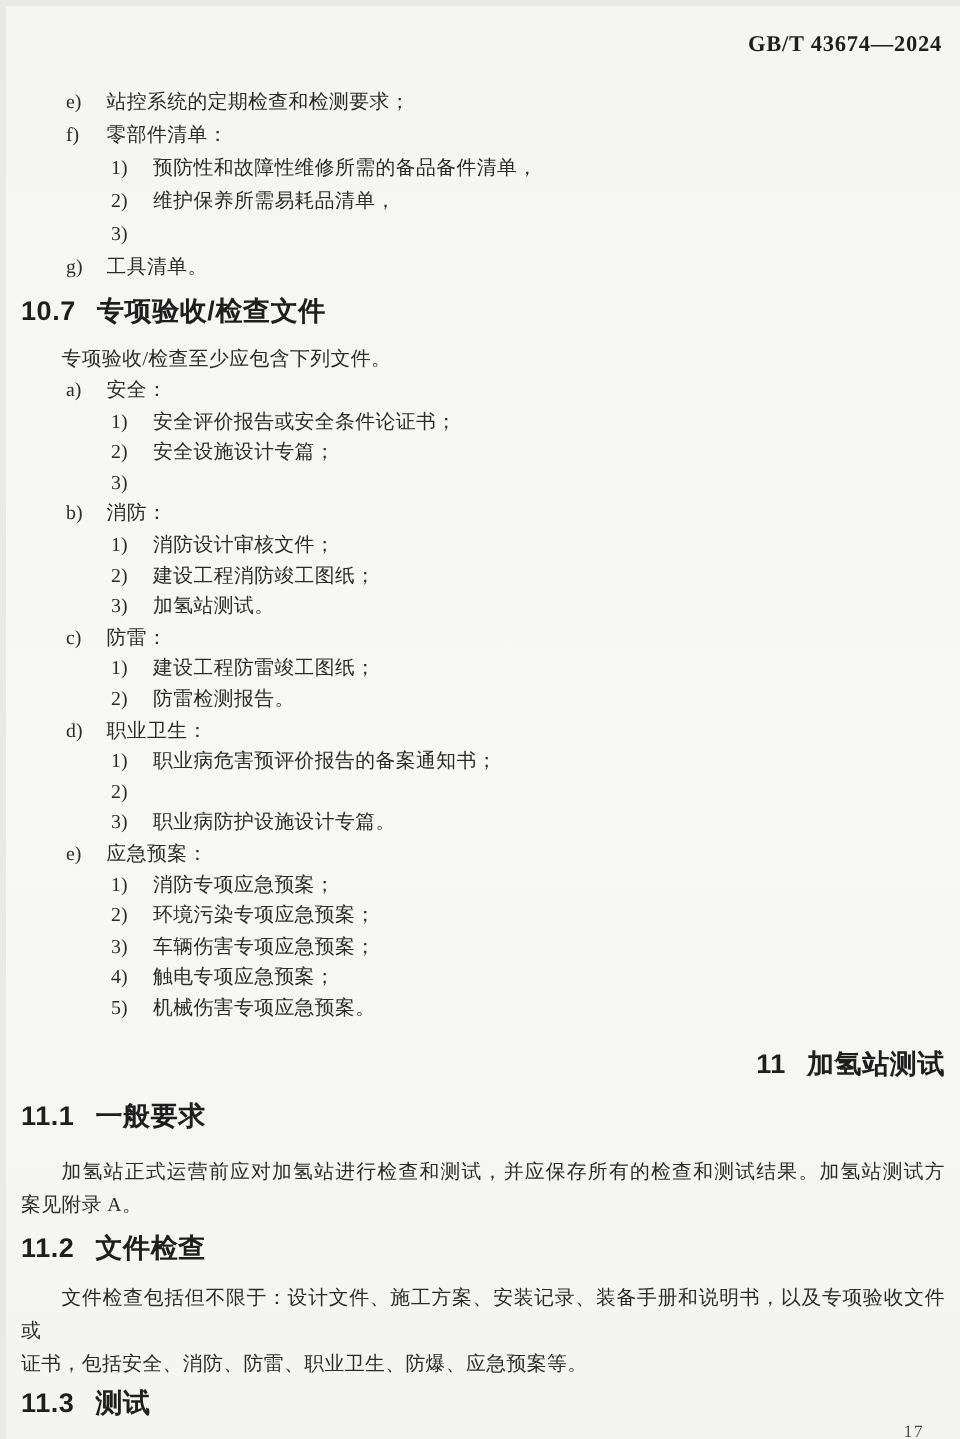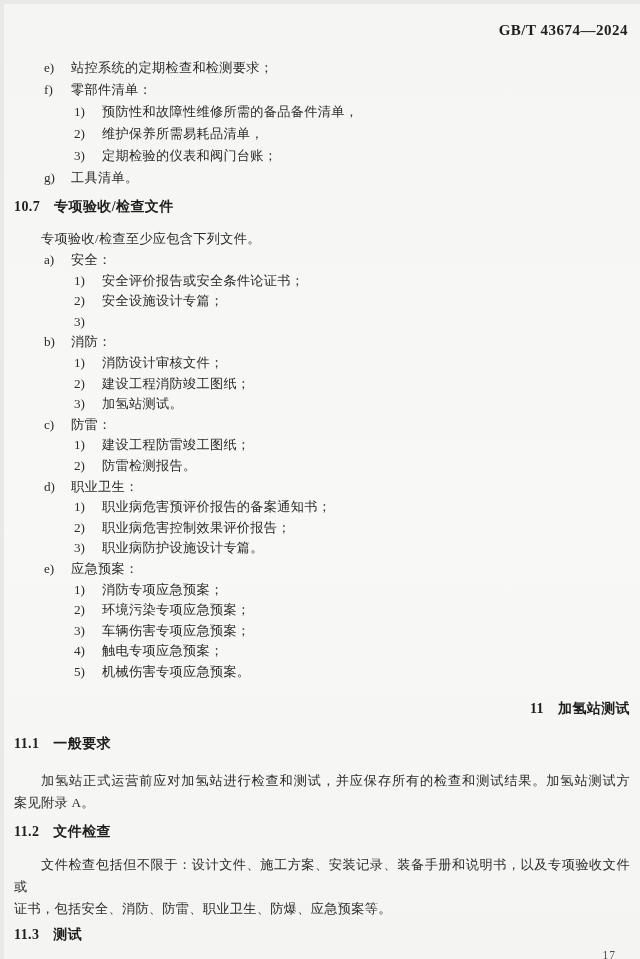--- a/index.html
+++ b/index.html
@@ -37,23 +37,23 @@
   .row { display: flex; }
   .row .lbl { flex: none; }
   .row .txt { flex: 1 1 auto; letter-spacing: 0.3px; }
   .l1 { padding-left: 30px; }
   .l1 .lbl { width: 27px; }
   .l2 { padding-left: 60px; }
   .l2 .lbl { width: 28px; }
 
   
   .h {
-    font-family: Liberation Serif, serif;
+    font-family: Liberation Sans, sans-serif;
     font-weight: 700;
-    font-size: 14px;
+    font-size: 18px;
     color: #1e1e1e;
     height: 20px;
     line-height: 20px;
     letter-spacing: 0.4px;
   }
   .h .num { margin-right: 14px; }
   .h107 { margin-top: 8px; }
   .h11  { margin-top: 17px; text-align: right; }
   .h111 { margin-top: 15px; }
   .h112 { margin-top: 8px; }
@@ -106,21 +106,20 @@
     <div class="row l2">
       <span class="lbl">1)</span>
       <span class="txt">预防性和故障性维修所需的备品备件清单，</span>
     </div>
     <div class="row l2">
       <span class="lbl">2)</span>
       <span class="txt">维护保养所需易耗品清单，</span>
     </div>
     <div class="row l2">
       <span class="lbl">3)</span>
-      <span class="txt">定期检验的仪表和阀门台账；</span>
     </div>
     <div class="row l1">
       <span class="lbl">g)</span>
       <span class="txt">工具清单。</span>
     </div>
   </div>
 
   <div class="h h107">
     <span class="num">10.7</span><span class="ttl">专项验收/检查文件</span>
   </div>
@@ -174,21 +173,20 @@
     <div class="row l1">
       <span class="lbl">d)</span>
       <span class="txt">职业卫生：</span>
     </div>
     <div class="row l2">
       <span class="lbl">1)</span>
       <span class="txt">职业病危害预评价报告的备案通知书；</span>
     </div>
     <div class="row l2">
       <span class="lbl">2)</span>
-      <span class="txt">职业病危害控制效果评价报告；</span>
     </div>
     <div class="row l2">
       <span class="lbl">3)</span>
       <span class="txt">职业病防护设施设计专篇。</span>
     </div>
     <div class="row l1">
       <span class="lbl">e)</span>
       <span class="txt">应急预案：</span>
     </div>
     <div class="row l2">

